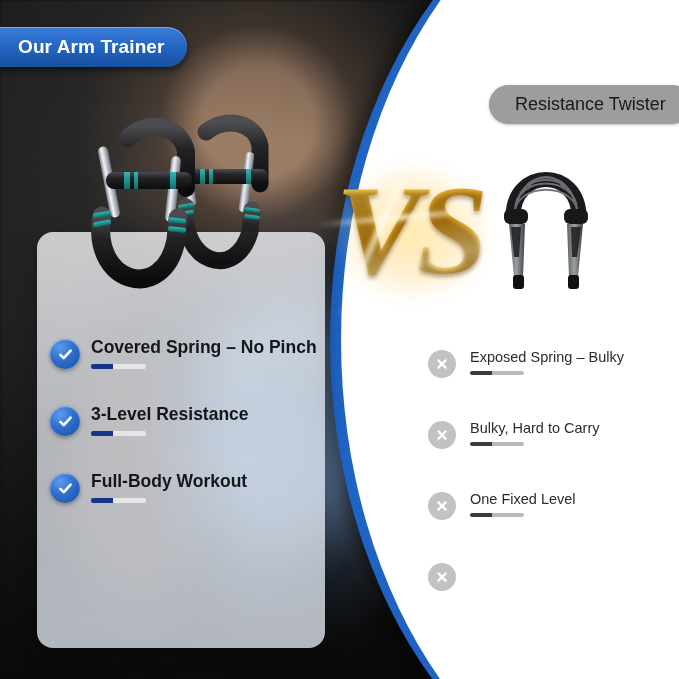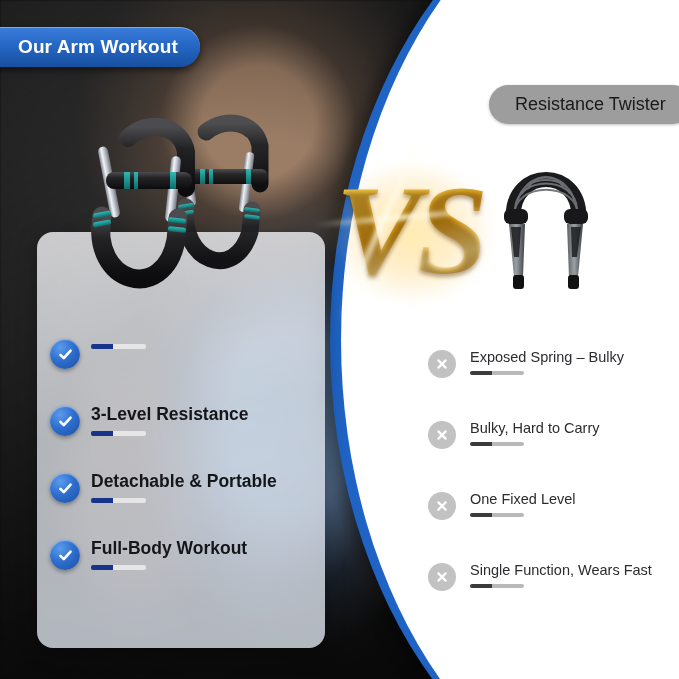--- a/index.html
+++ b/index.html
@@ -204,35 +204,36 @@
   </div>
 
   <div class="vs-wrap">
     <div class="vs-glow"></div>
     <div class="vs-text">VS</div>
     <div class="vs-streak"></div>
     <div class="vs-streak2"></div>
   </div>
 
   <div class="badge-left">
-    <span>Our Arm Workout</span>
+    <span>Our Arm Trainer</span>
   </div>
   <div class="badge-right">
     <span>Resistance Twister</span>
   </div>
 
   <div class="list-left">
 
     <div class="row">
       <span class="ic ic-ok">
         <svg width="17" height="17" viewBox="0 0 17 17">
             <path d="M3.4 8.8 L6.8 12.2 L13.6 4.6" fill="none" stroke="#fff" stroke-width="2.6" stroke-linecap="round" stroke-linejoin="round"></path>
           </svg>
       </span>
       <span class="txtcol">
+        <span class="lbl">Covered Spring – No Pinch</span>
         <span class="bar">
             <i class="a"></i>
             <i class="b"></i>
           </span>
       </span>
     </div>
 
     <div class="row">
       <span class="ic ic-ok">
         <svg width="17" height="17" viewBox="0 0 17 17">
@@ -241,42 +242,28 @@
       </span>
       <span class="txtcol">
         <span class="lbl">3-Level Resistance</span>
         <span class="bar">
             <i class="a"></i>
             <i class="b"></i>
           </span>
       </span>
     </div>
 
+
     <div class="row">
       <span class="ic ic-ok">
         <svg width="17" height="17" viewBox="0 0 17 17">
             <path d="M3.4 8.8 L6.8 12.2 L13.6 4.6" fill="none" stroke="#fff" stroke-width="2.6" stroke-linecap="round" stroke-linejoin="round"></path>
           </svg>
       </span>
       <span class="txtcol">
-        <span class="lbl">Detachable &amp; Portable</span>
-        <span class="bar">
-            <i class="a"></i>
-            <i class="b"></i>
-          </span>
-      </span>
-    </div>
-
-    <div class="row">
-      <span class="ic ic-ok">
-        <svg width="17" height="17" viewBox="0 0 17 17">
-            <path d="M3.4 8.8 L6.8 12.2 L13.6 4.6" fill="none" stroke="#fff" stroke-width="2.6" stroke-linecap="round" stroke-linejoin="round"></path>
-          </svg>
-      </span>
-      <span class="txtcol">
         <span class="lbl">Full-Body Workout</span>
         <span class="bar">
             <i class="a"></i>
             <i class="b"></i>
           </span>
       </span>
     </div>
 
   </div>
 
@@ -326,24 +313,17 @@
           </span>
       </span>
     </div>
 
     <div class="row">
       <span class="ic ic-no">
         <svg width="16" height="16" viewBox="0 0 16 16">
             <path d="M4.4 4.4 L11.6 11.6 M11.6 4.4 L4.4 11.6" fill="none" stroke="#fff" stroke-width="2.2" stroke-linecap="round"></path>
           </svg>
       </span>
-      <span class="txtcol">
-        <span class="lbl">Single Function, Wears Fast</span>
-        <span class="bar">
-            <i class="a"></i>
-            <i class="b"></i>
-          </span>
-      </span>
     </div>
 
   </div>
 
 </div>
 
 </body></html>

